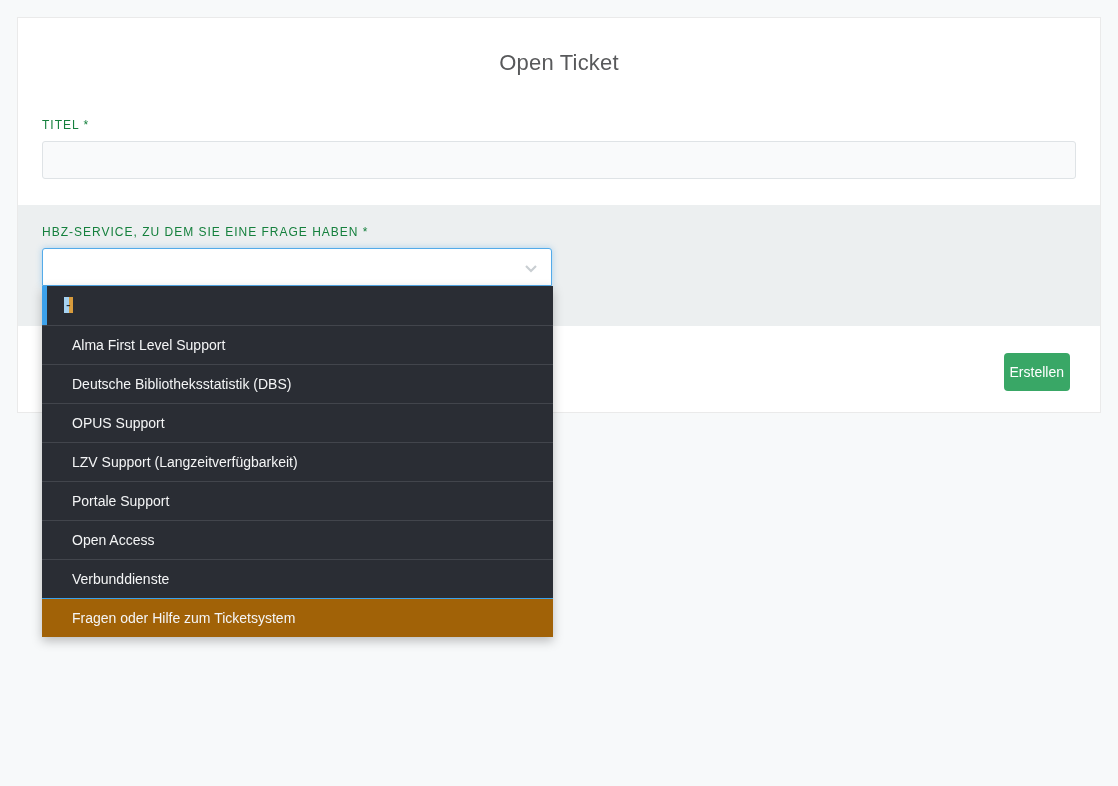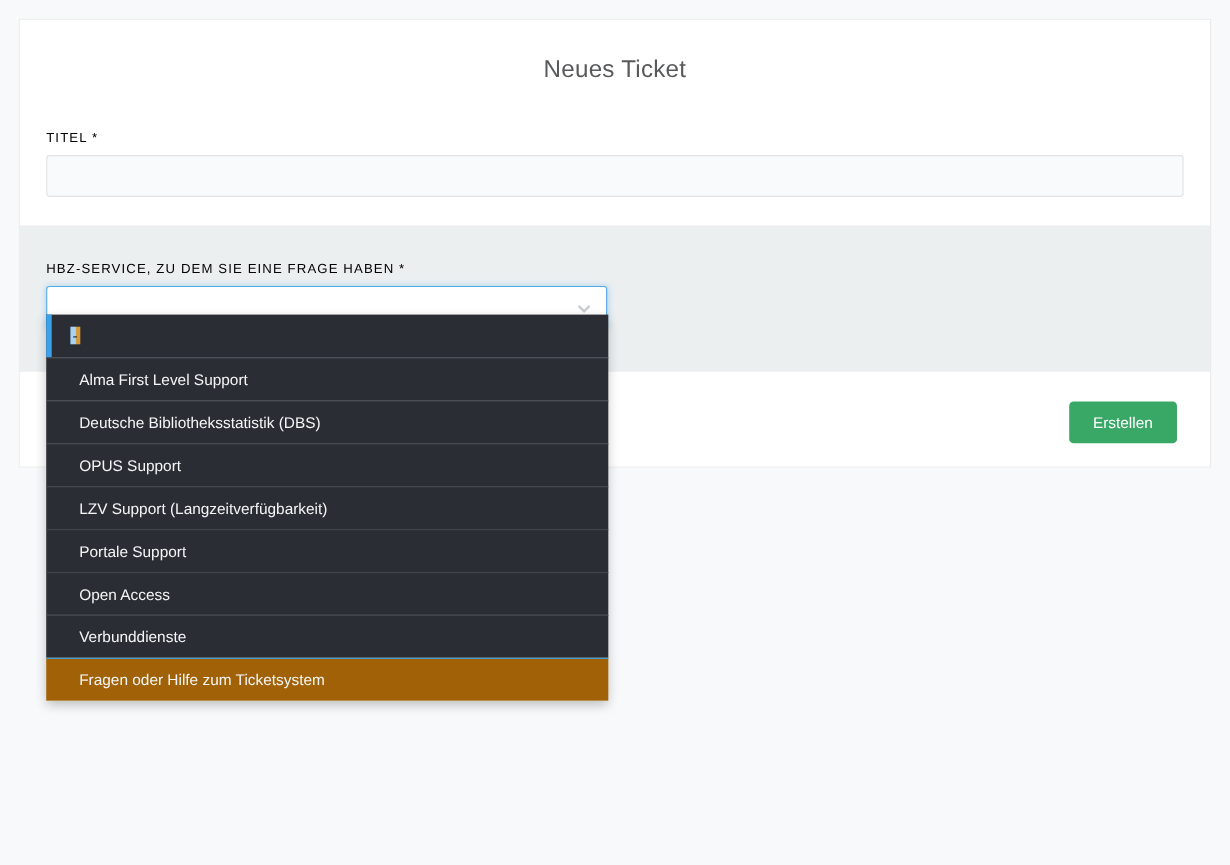--- a/index.html
+++ b/index.html
@@ -22,25 +22,24 @@
     margin-bottom: 42px;
     font-size: 22px;
     font-weight: 500;
     color: #58595b;
     letter-spacing: 0.2px;
   }
   .form-body { padding: 0 24px; }
   .field-label {
     display: block;
     font-size: 12px;
-    color: #000000;
+    color: #15803d;
     letter-spacing: 1px;
     margin-bottom: 9px;
     font-weight: 400;
-    margin-top: 12px;
   }
   .text-input {
     display: block;
     width: 100%;
     height: 38px;
     background: #f9fafb;
     border: 1px solid #dfe3e6;
     border-radius: 3px;
     margin-bottom: 26px;
     font-size: 14px;
@@ -124,33 +123,33 @@
     position: relative;
   }
   .btn-create {
     position: absolute;
     right: 30px; top: 27px;
     background: #39a766;
     color: #ffffff;
     border: none;
     border-radius: 4px;
     height: 38px;
-    padding: 0 22px;
+    padding: 0 6px;
     font-size: 14px;
     font-weight: 500;
     font-family: "Liberation Sans", sans-serif;
     cursor: pointer;
   }
 </style>
 </head>
 <body>
 
 <div class="card">
 
-  <h1 class="card-title">Neues Ticket</h1>
+  <h1 class="card-title">Open Ticket</h1>
 
   <div class="form-body">
 
     <div>
       <label class="field-label">TITEL *</label>
       <input class="text-input" type="text" value="" style="">
     </div>
 
 
   </div>

